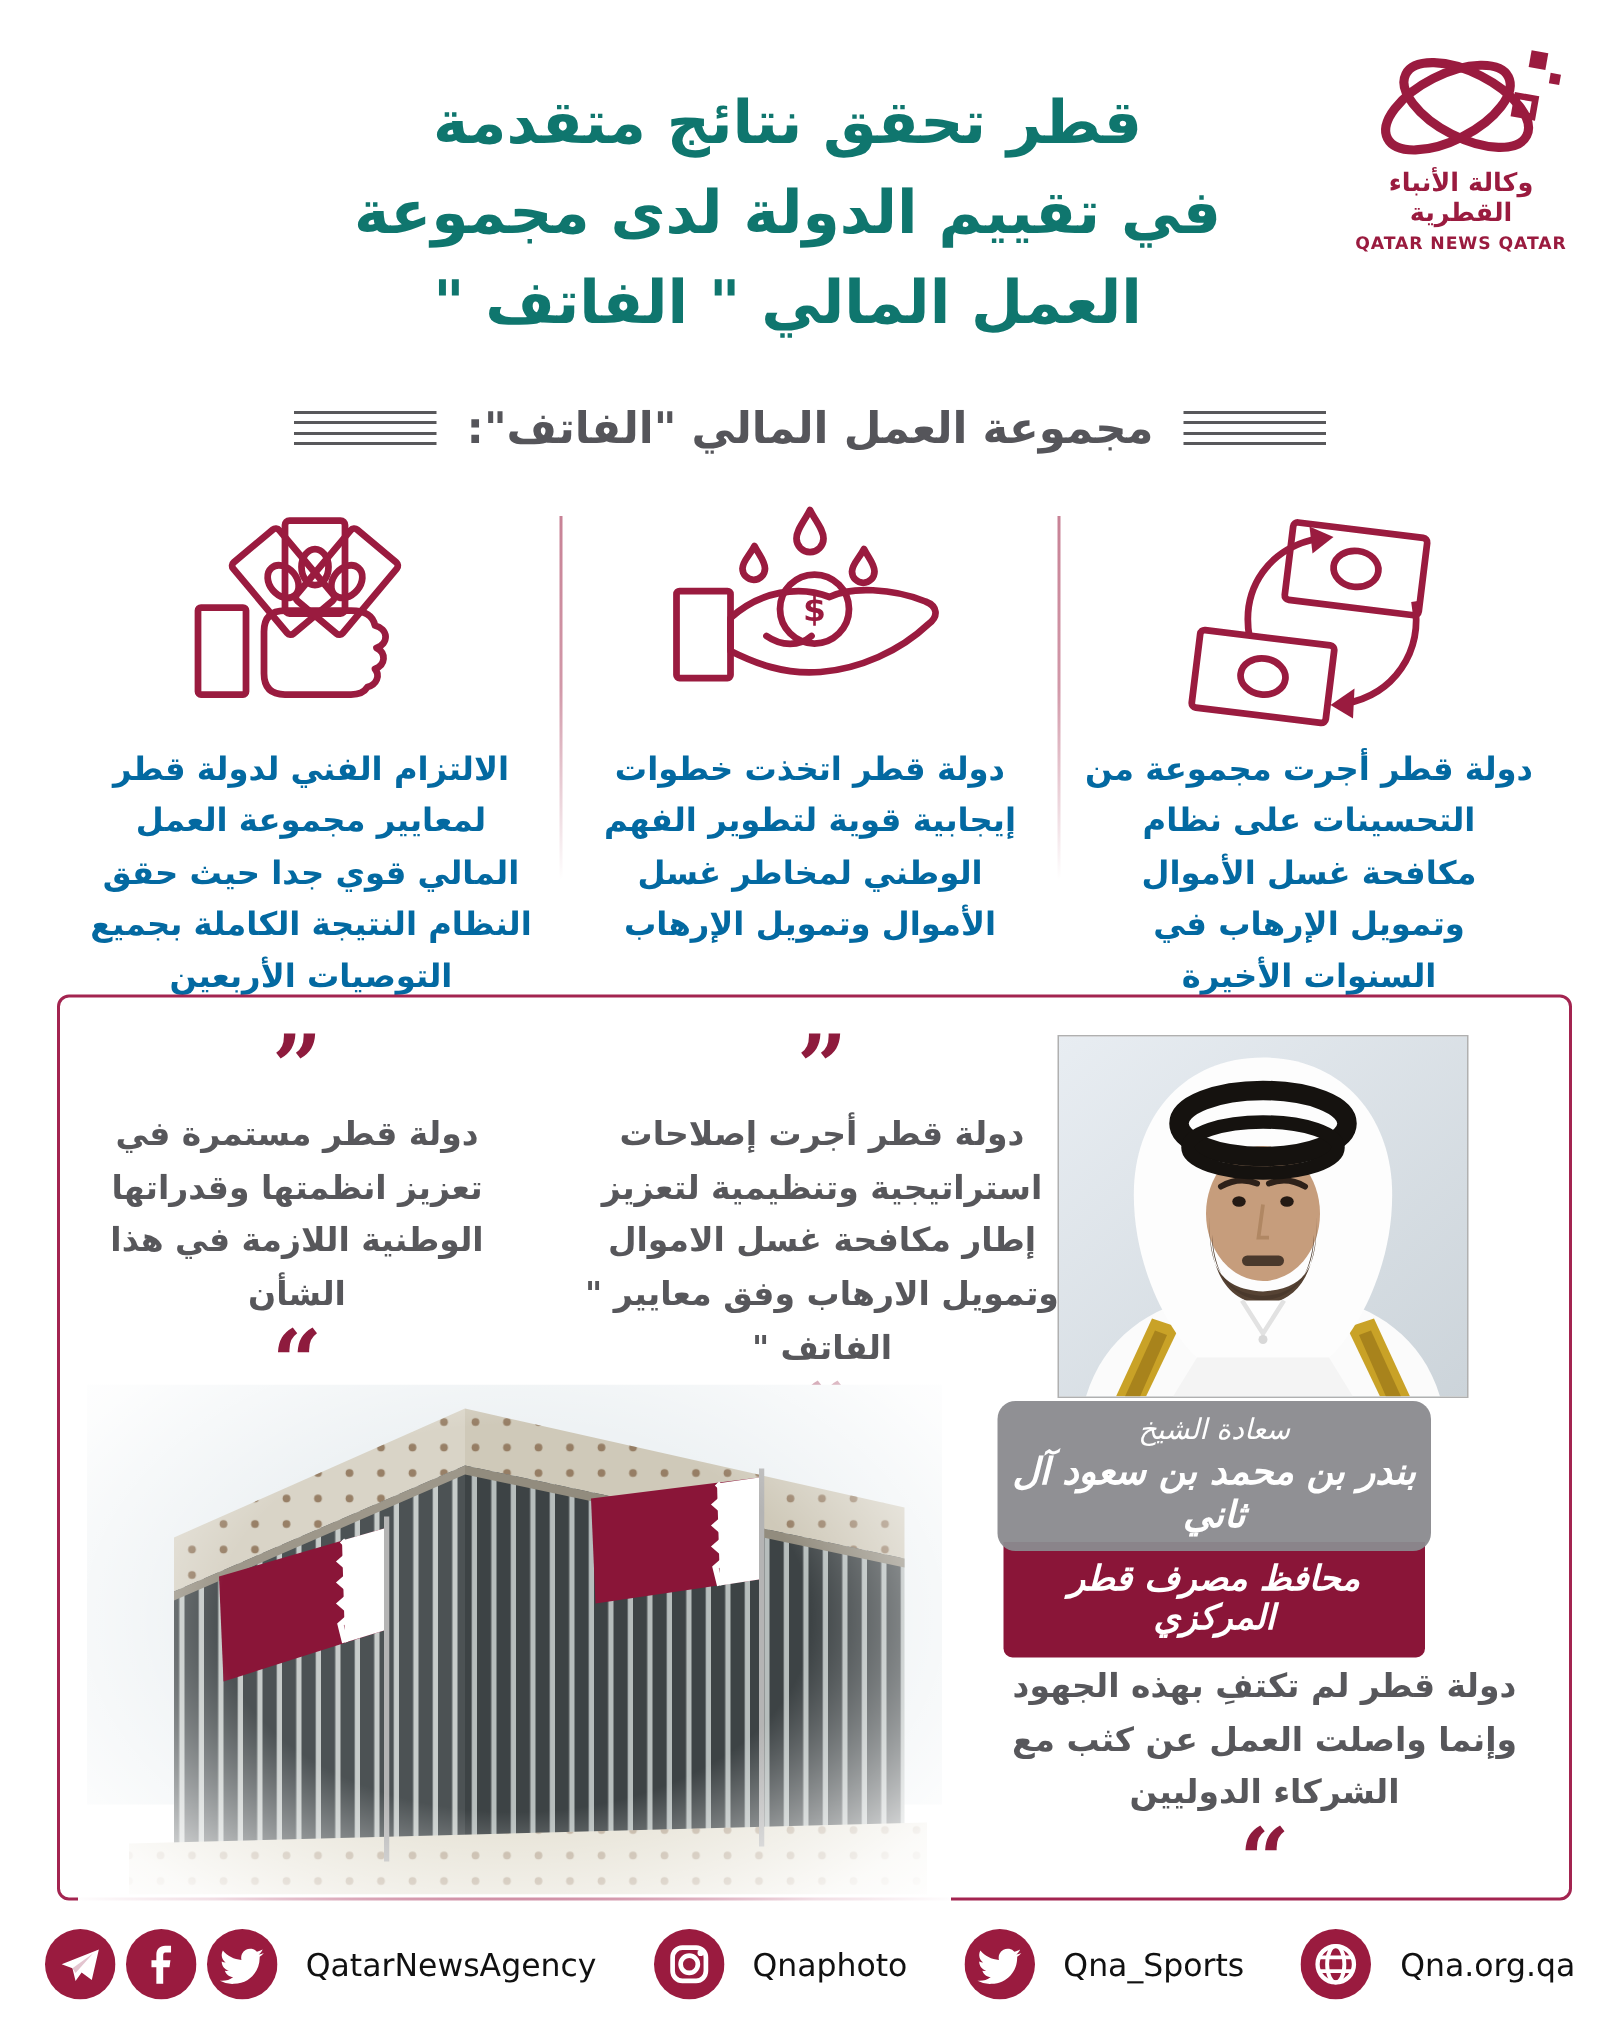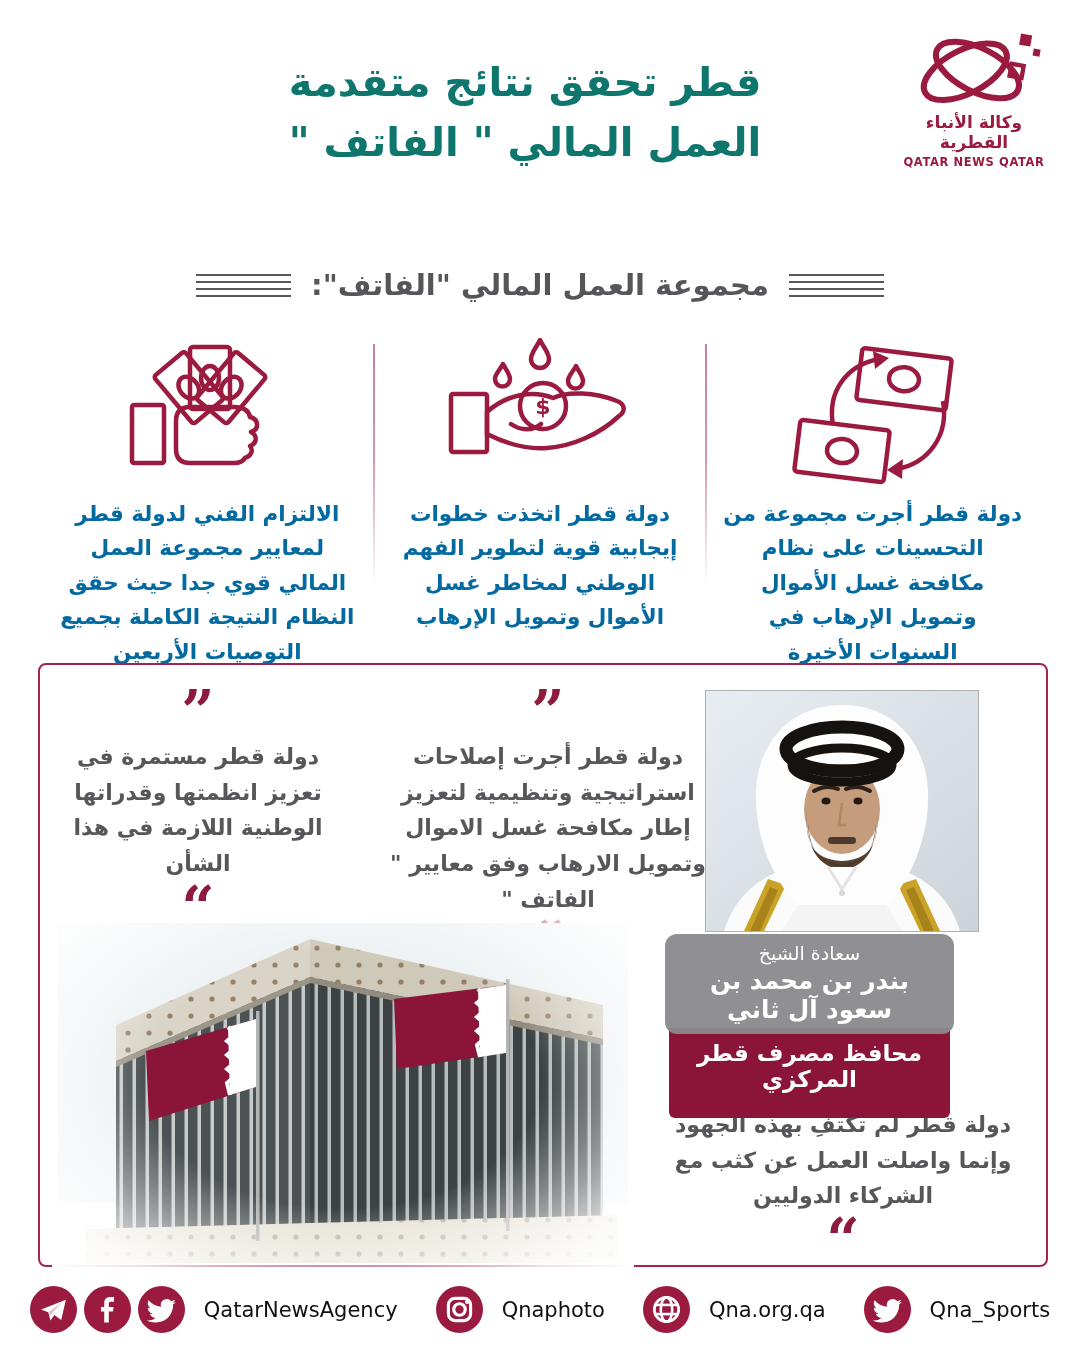--- a/index.html
+++ b/index.html
@@ -34,25 +34,25 @@
   .quote{position:absolute; text-align:center; direction:rtl;}
   .qmark{color:#8E1B3D; font-family:"DejaVu Serif", serif; font-weight:bold; font-size:58px; line-height:36px; height:38px;}
   .qtext{color:#57575B; font-weight:bold; font-size:22px; line-height:1.62; margin:8px 0;}
   .quote-left{left:8px; top:28px; width:300px;}
   .quote-center{left:340px; top:28px; width:336px;}
   .quote-bottom{left:630px; top:396px; width:346px;}
   
   .portrait{position:absolute; left:665px; top:25px; width:272px; height:240px;
     border:1px solid #b0b0b0; background:linear-gradient(160deg,#e9edf1,#d3dade); overflow:hidden;}
   
-  .badge{position:absolute; left:625px; top:269px; width:289px;}
+  .badge{position:absolute; left:625px; top:269px; width:289px;font-style:italic;}
   .badge-gray{background:rgba(138,138,142,.95); border-radius:12px; padding:8px 10px 10px; text-align:center; direction:rtl; position:relative; z-index:2;}
   .badge-honorific{color:#fff; font-size:19px;}
   .badge-name{color:#fff; font-size:24.5px; font-weight:bold; margin-top:2px;}
-  .badge-bar{background:#8A1538; margin:-6px 4px 0; padding:12px 8px 26px; text-align:center; direction:rtl;
+  .badge-bar{background:#8A1538; margin:-6px 4px 0; padding:12px 8px 13px; text-align:center; direction:rtl;
     border-radius:0 0 6px 6px; color:#fff; font-weight:bold; font-size:23px; position:relative; z-index:1;}
   
   .building{position:absolute; left:18px; top:258px; width:570px; height:340px;}
   .building .vignette{position:absolute; inset:-6px;
     background:radial-gradient(ellipse at 50% 46%, rgba(255,255,255,0) 48%, rgba(255,255,255,.85) 85%, #fff 100%);}
   
   .footer{position:absolute; left:0; right:0; bottom:17px; display:flex; justify-content:center; align-items:center; gap:38px;}
   .sgroup{display:flex; align-items:center; gap:19px;}
   .sicons{display:flex; gap:7px;}
   .slabel{color:#111; font-size:21px;}
@@ -71,20 +71,21 @@
       <rect x="133" y="5" width="13" height="13" fill="#9A1B3F" transform="rotate(10 139 11)"></rect>
       <rect x="148" y="22" width="8" height="8" fill="#9A1B3F" transform="rotate(10 152 26)"></rect>
       <rect x="122" y="40" width="14" height="14" fill="none" stroke="#9A1B3F" stroke-width="5" transform="rotate(10 129 47)"></rect>
     </svg>
     <div class="logo-ar">وكالة الأنباء القطرية</div>
     <div class="logo-en">QATAR NEWS QATAR</div>
   </div>
 
   <div class="title">
     <div>قطر تحقق نتائج متقدمة</div>
+    <div>في تقييم الدولة لدى مجموعة</div>
     <div>العمل المالي " الفاتف "</div>
   </div>
 
   <div class="subtitle-row">
     <div class="hatch"></div>
     <div class="subtitle">مجموعة العمل المالي "الفاتف":</div>
     <div class="hatch"></div>
   </div>
 
   <div class="features">
@@ -301,34 +302,34 @@
           <circle cx="23.8" cy="12.2" r="1.6" fill="#fff"></circle>
         </svg>
       </div>
       <span class="slabel">Qnaphoto</span>
     </div>
 
     <div class="sgroup">
       <div class="sicons">
         <svg width="47" height="47" viewBox="0 0 36 36">
           <circle cx="18" cy="18" r="18" fill="#9A1B3F"></circle>
+          <path d="M29 12.2c-.8.4-1.7.6-2.6.8.9-.6 1.6-1.5 2-2.5-.9.5-1.9.9-2.9 1.1a4.6 4.6 0 0 0-7.9 4.2c-3.8-.2-7.2-2-9.5-4.8-.4.7-.6 1.5-.6 2.3 0 1.6.8 3 2 3.8-.7 0-1.4-.2-2-.5v.1c0 2.2 1.6 4.1 3.7 4.5-.4.1-.8.2-1.2.2l-.9-.1c.6 1.8 2.3 3.2 4.3 3.2a9.3 9.3 0 0 1-6.8 1.9A13 13 0 0 0 13.7 28c8.5 0 13.2-7 13.2-13.2v-.6c.9-.6 1.6-1.4 2.1-2z" fill="#fff"></path>
+        </svg>
+      </div>
+      <span class="slabel">Qna_Sports</span>
+    </div>
+
+    <div class="sgroup">
+      <div class="sicons">
+        <svg width="47" height="47" viewBox="0 0 36 36">
+          <circle cx="18" cy="18" r="18" fill="#9A1B3F"></circle>
           <circle cx="18" cy="18" r="9.3" fill="none" stroke="#fff" stroke-width="2.2"></circle>
           <ellipse cx="18" cy="18" rx="4.4" ry="9.3" fill="none" stroke="#fff" stroke-width="2"></ellipse>
           <line x1="9" y1="14.5" x2="27" y2="14.5" stroke="#fff" stroke-width="2"></line>
           <line x1="9" y1="21.5" x2="27" y2="21.5" stroke="#fff" stroke-width="2"></line>
         </svg>
       </div>
       <span class="slabel">Qna.org.qa</span>
     </div>
 
-    <div class="sgroup">
-      <div class="sicons">
-        <svg width="47" height="47" viewBox="0 0 36 36">
-          <circle cx="18" cy="18" r="18" fill="#9A1B3F"></circle>
-          <path d="M29 12.2c-.8.4-1.7.6-2.6.8.9-.6 1.6-1.5 2-2.5-.9.5-1.9.9-2.9 1.1a4.6 4.6 0 0 0-7.9 4.2c-3.8-.2-7.2-2-9.5-4.8-.4.7-.6 1.5-.6 2.3 0 1.6.8 3 2 3.8-.7 0-1.4-.2-2-.5v.1c0 2.2 1.6 4.1 3.7 4.5-.4.1-.8.2-1.2.2l-.9-.1c.6 1.8 2.3 3.2 4.3 3.2a9.3 9.3 0 0 1-6.8 1.9A13 13 0 0 0 13.7 28c8.5 0 13.2-7 13.2-13.2v-.6c.9-.6 1.6-1.4 2.1-2z" fill="#fff"></path>
-        </svg>
-      </div>
-      <span class="slabel">Qna_Sports</span>
-    </div>
-
   </div>
 
 </div>
 
 </body></html>

